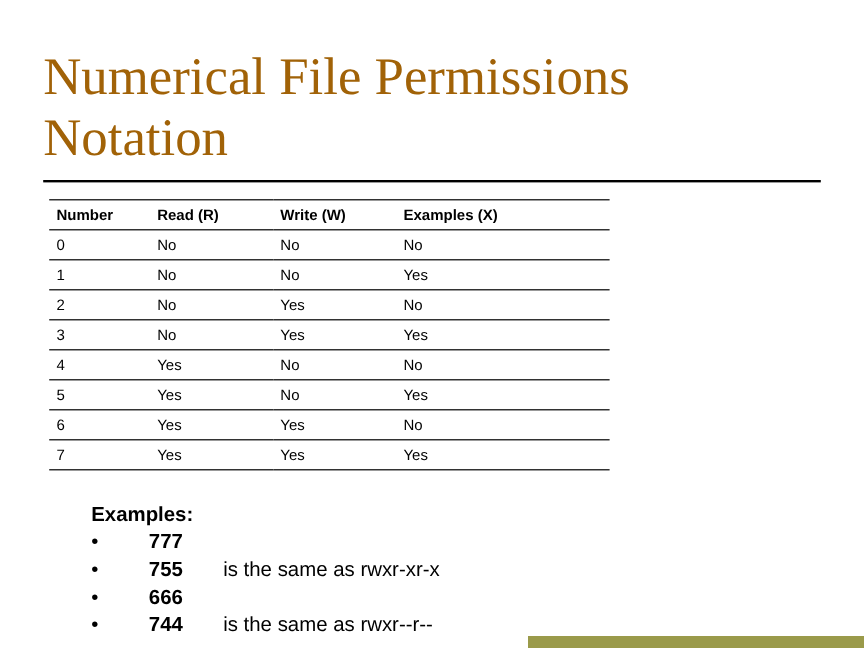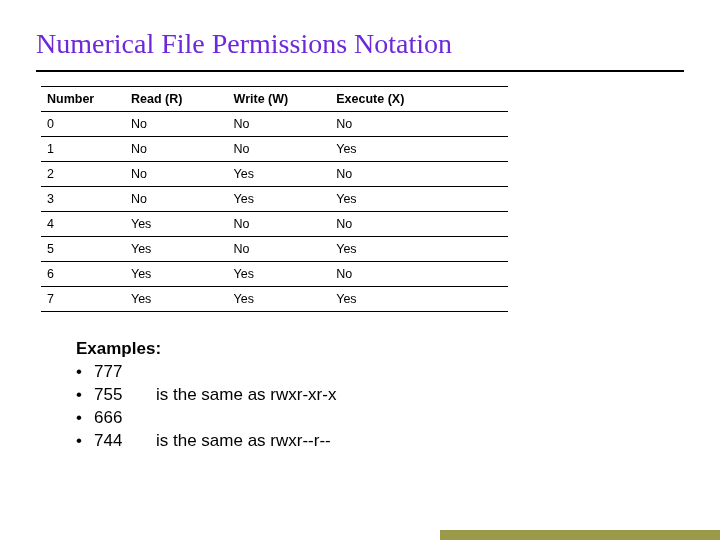--- a/index.html
+++ b/index.html
@@ -14,24 +14,24 @@
     overflow: hidden;
   }
   .slide {
     position: relative;
     width: 720px;
     height: 540px;
     padding: 22px 36px 0 36px;
   }
   .title {
     font-family: Georgia, 'Times New Roman', serif;
-    font-size: 28px;
+    font-size: 44px;
     font-weight: 400;
-    color: #6d28d9;
-    margin: 6px 0 4px 0;
+    color: #a16207;
+    margin: 16px 0 4px 0;
     padding-bottom: 6px;
   }
   .rule {
     height: 2px;
     background: #000;
     margin: 2px 0 14px 0;
   }
   table.perm {
     border-collapse: collapse;
     width: 72%;
@@ -54,21 +54,21 @@
   table.perm th:nth-child(4), table.perm td:nth-child(4) { width: 38%; }
   .examples {
     margin: 26px 0 0 40px;
     font-family: Verdana, Tahoma, Arial, sans-serif;
     font-size: 17px;
     line-height: 1.35;
   }
   .examples .hdr { font-weight: 700; margin-top: 16px; }
   .ex-row { display: flex; }
   .bullet { width: 18px; display: inline-block; }
-  .code { font-weight: 400; width: 62px; display: inline-block; }
+  .code { font-weight: 700; width: 62px; display: inline-block; margin-left: 30px; }
   .accent-bar {
     position: absolute;
     right: 0;
     bottom: 0;
     height: 10px;
     width: 280px;
     background: #9a9a4a;
   }
 </style>
 </head>
@@ -77,21 +77,21 @@
 <div class="slide">
   <h1 class="title">Numerical File Permissions Notation</h1>
   <div class="rule"></div>
 
   <table class="perm">
     <thead>
       <tr>
         <th>Number</th>
         <th>Read (R)</th>
         <th>Write (W)</th>
-        <th>Execute (X)</th>
+        <th>Examples (X)</th>
       </tr>
     </thead>
     <tbody>
       <tr>
         <td>0</td>
         <td>No</td>
         <td>No</td>
         <td>No</td>
       </tr>
       <tr>

